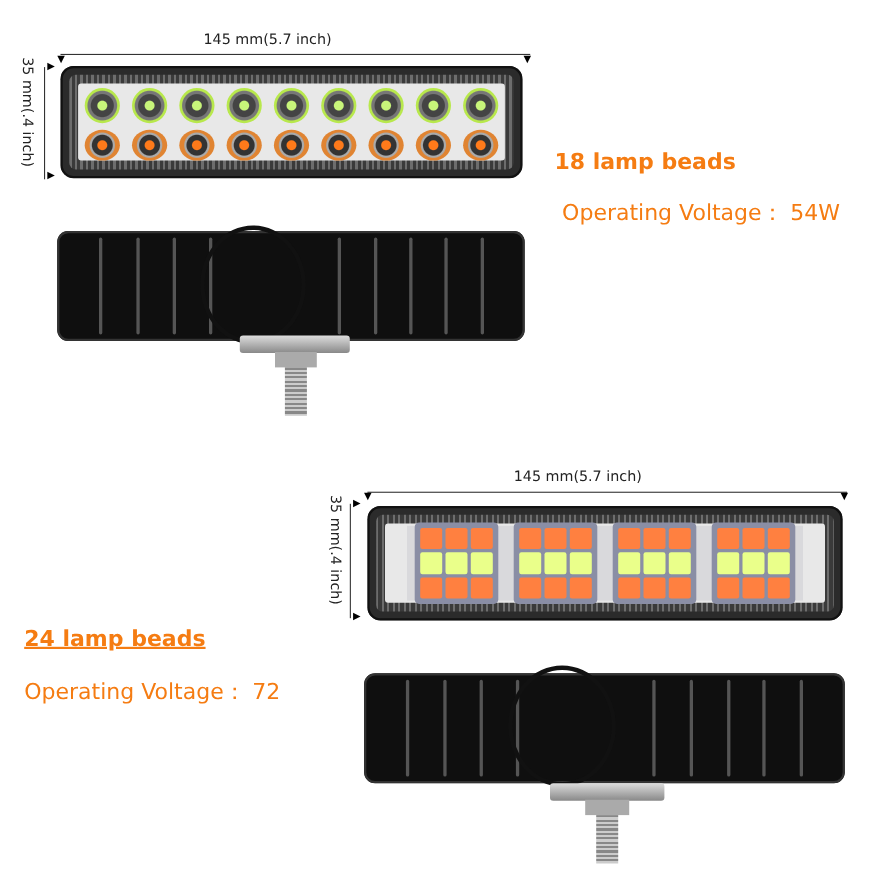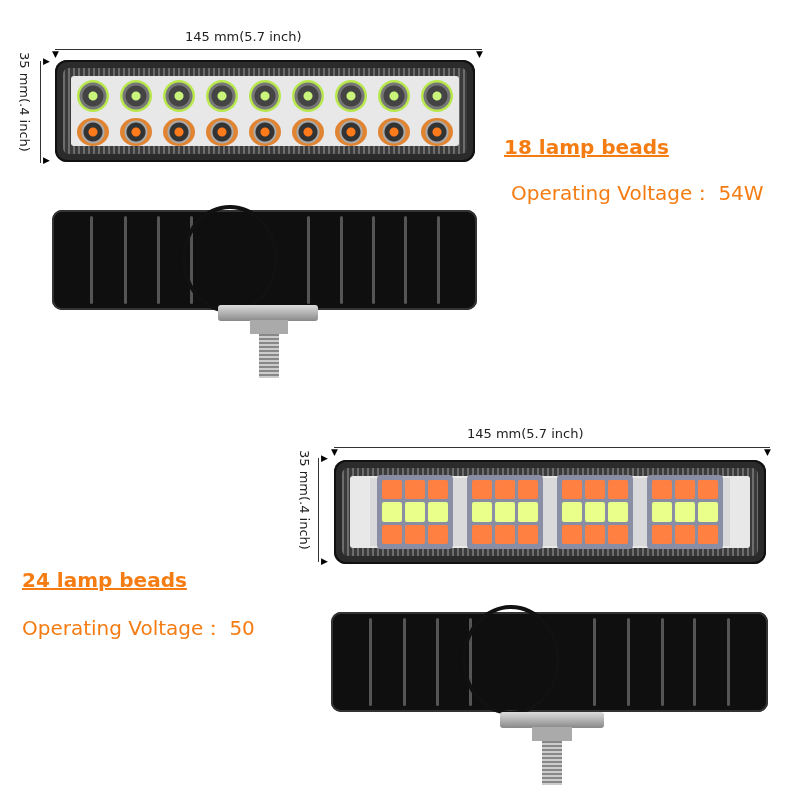--- a/index.html
+++ b/index.html
@@ -67,21 +67,21 @@
       <div class="led amber" style="height:28px;"></div>
       <div class="led amber" style="height:28px;"></div>
       <div class="led amber" style="height:28px;"></div>
       <div class="led amber" style="height:28px;"></div>
       <div class="led amber" style="height:28px;"></div>
       <div class="led amber" style="height:28px;"></div>
       <div class="led amber" style="height:28px;"></div>
     </div>
   </div>
 
-  <div class="abs orange-title" style="left:504px;top:135px;text-decoration:underline;">18 lamp beads</div>
+  <div class="abs orange-title" style="left:504px;top:135px;">18 lamp beads</div>
   <div class="abs" style="left:511px;top:180px;">
     <span class="orange-sub">Operating Voltage：</span><span class="orange-sub" style="margin-left:6px;">54W</span>
   </div>
 
   <div class="abs back" style="left:52px;top:210px;width:425px;height:100px;">
     <div class="fin" style="left:38px;"></div>
       <div class="fin" style="left:72px;"></div>
       <div class="fin" style="left:105px;"></div>
     <div class="fin" style="left:138px;"></div>
       <div class="fin" style="left:255px;"></div>
@@ -152,21 +152,21 @@
           <div class="chip w"></div>
         <div class="chip a"></div>
           <div class="chip a"></div>
           <div class="chip a"></div>
       </div>
     </div>
   </div>
 
   <div class="abs orange-title" style="left:22px;top:568px;text-decoration:underline;">24 lamp beads</div>
   <div class="abs" style="left:22px;top:615px;">
-    <span class="orange-sub">Operating Voltage：</span><span class="orange-sub" style="margin-left:6px;">50</span>
+    <span class="orange-sub">Operating Voltage：</span><span class="orange-sub" style="margin-left:6px;">72</span>
   </div>
 
   <div class="abs back" style="left:331px;top:612px;width:437px;height:100px;">
     <div class="fin" style="left:38px;"></div>
       <div class="fin" style="left:72px;"></div>
       <div class="fin" style="left:105px;"></div>
     <div class="fin" style="left:138px;"></div>
       <div class="fin" style="left:262px;"></div>
       <div class="fin" style="left:296px;"></div>
     <div class="fin" style="left:330px;"></div>

